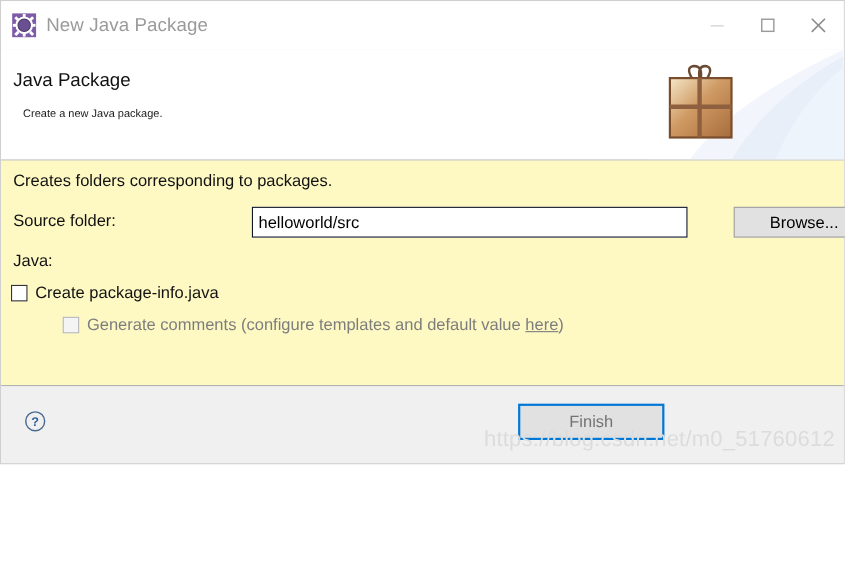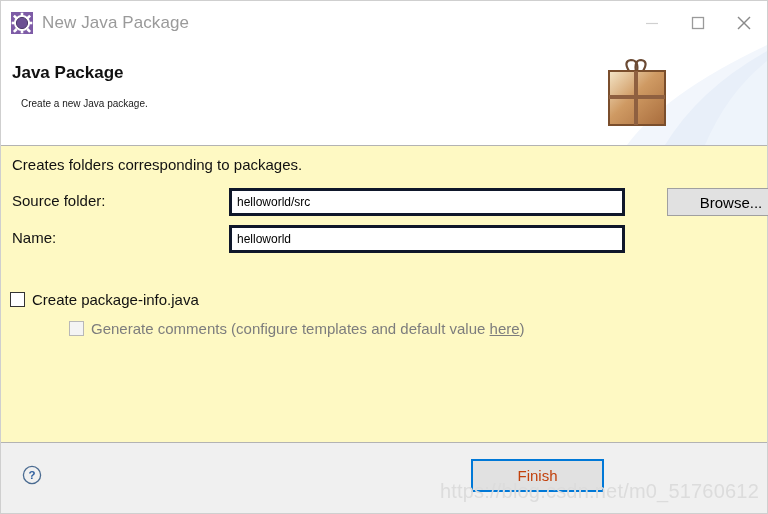--- a/index.html
+++ b/index.html
@@ -10,21 +10,21 @@
   body {
     width: 768px;
     height: 514px;
     font-family: "Liberation Sans", sans-serif;
     overflow: hidden;
   }
 
   .dialog {
     position: relative;
     width: 768px;
-    height: 514px;
+    height: 422px;
     box-sizing: border-box;
     border: 1px solid #cfcfcf;
     background: #f0f0f0;
     display: flex;
     flex-direction: column;
   }
 
   
   .titlebar {
     height: 44px;
@@ -71,21 +71,21 @@
     flex: 0 0 100px;
     background: #ffffff;
     border-bottom: 1px solid #b3b3b3;
     overflow: hidden;
   }
   .header-title {
     position: absolute;
     left: 11px;
     top: 18px;
     font-size: 17px;
-    font-weight: bold;
+    font-weight: normal;
     color: #111111;
   }
   .header-sub {
     position: absolute;
     left: 20px;
     top: 53px;
     font-size: 10px;
     color: #1a1a1a;
   }
   .banner {
@@ -127,24 +127,24 @@
     top: 4px;
     font-size: 15px;
     color: #111111;
   }
   .text-input {
     position: absolute;
     left: 228px;
     width: 396px;
     height: 28px;
     box-sizing: border-box;
-    border: 3px solid #0f172a;
+    border: 1px solid #0f172a;
     background: #ffffff;
     font-family: "Liberation Sans", sans-serif;
-    font-size: 12px;
+    font-size: 15px;
     color: #000000;
     padding: 0 5px;
     line-height: 26px;
     outline: none;
   }
   .browse-btn {
     position: absolute;
     left: 666px;
     width: 128px;
     height: 28px;
@@ -154,24 +154,23 @@
     font-family: "Liberation Sans", sans-serif;
     font-size: 15px;
     color: #000000;
     cursor: default;
   }
 
   .checkrow {
     position: absolute;
     display: flex;
     align-items: center;
-    margin-top: 33px;
   }
   .checkrow-1 { left: 9px; top: 112px; }
-  .checkrow-2 { left: 40px; top: 141px; padding-left: 28px; }
+  .checkrow-2 { left: 28px; top: 141px; padding-left: 28px; }
 
   .cbox {
     width: 15px;
     height: 15px;
     box-sizing: border-box;
     border: 1px solid #333333;
     background: #ffffff;
     flex: 0 0 15px;
     margin-right: 7px;
   }
@@ -204,21 +203,21 @@
     width: 20px;
     height: 20px;
   }
   .btn {
     position: absolute;
     top: 16px;
     height: 33px;
     box-sizing: border-box;
     font-family: "Liberation Sans", sans-serif;
     font-size: 15px;
-    color: #c2410c;
+    color: #737373;
     background: #e1e1e1;
     border: 1px solid #adadad;
     cursor: default;
   }
   .btn-finish {
     left: 470px;
     width: 133px;
     border: 2px solid #0078d7;
     background: #e1e1e1;
   }
@@ -314,22 +313,21 @@
   <div class="body">
     <div class="intro">Creates folders corresponding to packages.</div>
 
     <div class="field-row row-src">
       <label class="field-label">Source folder:</label>
       <input class="text-input" type="text" value="helloworld/src" style="">
       <button class="browse-btn">Browse...</button>
     </div>
 
     <div class="field-row row-name">
-      <label class="field-label">Name:</label>
-      <input class="text-input" type="text" value="helloworld" style="">
+      <label class="field-label">Java:</label>
     </div>
 
     <div class="checkrow checkrow-1">
       <span class="cbox"></span>
       <span class="check-label">Create package-info.java</span>
     </div>
 
     <div class="checkrow checkrow-2">
       <span class="cbox disabled"></span>
       <span class="check-label disabled"><span>Generate comments (configure templates and default value </span><span class="inline-link">here</span><span>)</span></span>

